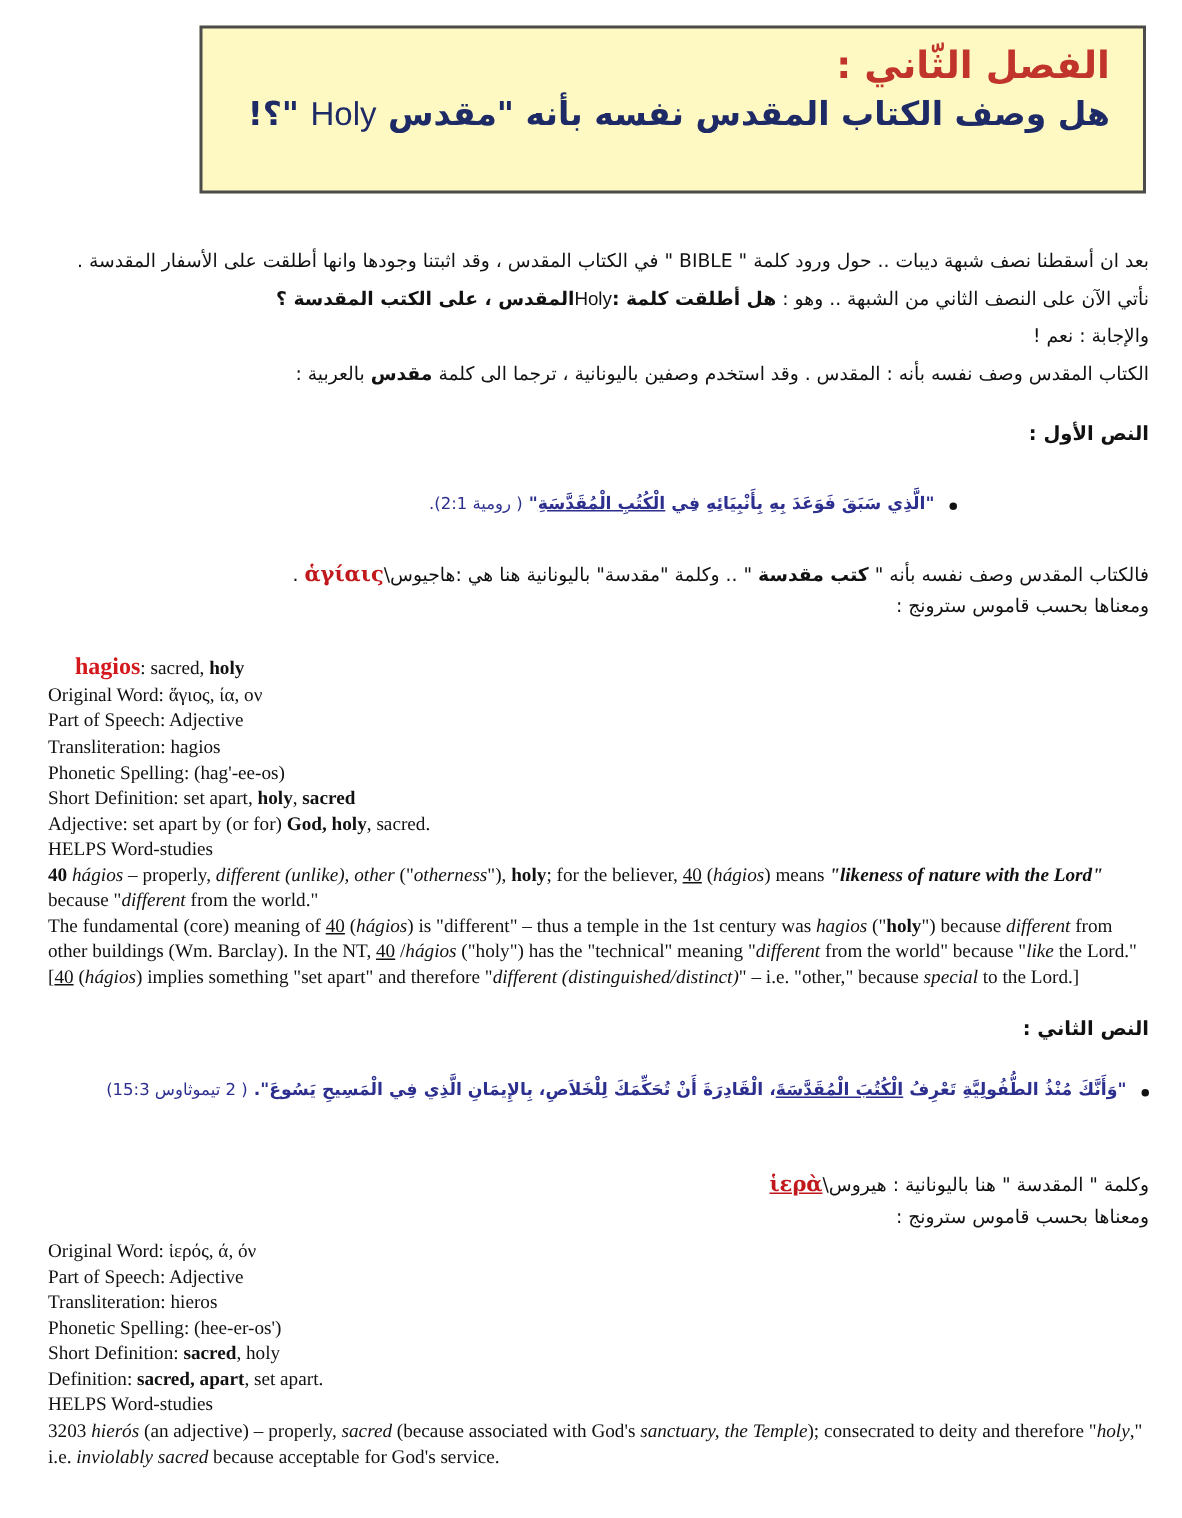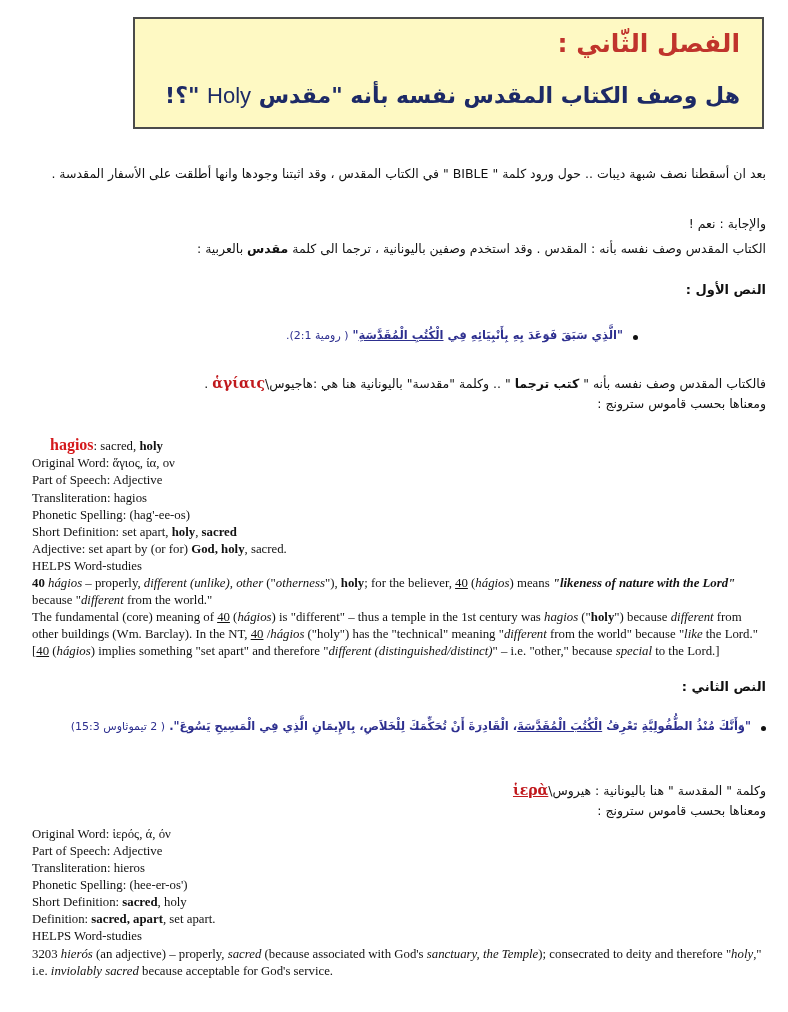--- a/index.html
+++ b/index.html
@@ -45,21 +45,21 @@
     line-height: 1.35;
     letter-spacing: -0.5px;
     white-space: nowrap;
   }
   .header-line2 {
     color: #1d2a66;
     font-family: "DejaVu Sans", sans-serif;
     font-size: 22px;
     font-weight: 700;
     line-height: 1.4;
-    margin-top: 20px;
+    margin-top: 0;
     white-space: nowrap;
     direction: rtl;
   }
   .header-line2 .latin {
     font-family: "Liberation Sans", sans-serif;
     font-weight: 400;
     font-size: 22px;
   }
 
   
@@ -157,40 +157,43 @@
 
   <div class="header-box">
     <div class="header-line1">الفصل الثّاني :</div>
     <div class="header-line2"><span>هل وصف الكتاب المقدس نفسه بأنه "مقدس </span><span class="latin">Holy</span><span> "؟!</span></div>
   </div>
 
   <div class="ar-block ar-right" style="top:163px; left:22px;">
     <span>بعد ان أسقطنا نصف شبهة ديبات .. حول ورود كلمة " BIBLE " في الكتاب المقدس ، وقد اثبتنا وجودها وانها أطلقت على الأسفار المقدسة .</span>
   </div>
 
+  <div class="ar-block" style="top:188px; right:22px; left:22px; text-align:right;">
+    <span>نأتي الآن على النصف الثاني من الشبهة .. وهو : </span><span class="bold">هل أطلقت كلمة :</span><span class="latin-inline">Holy</span><span class="bold">المقدس ، على الكتب المقدسة ؟</span>
+  </div>
 
   <div class="ar-block" style="top:213px; right:22px; left:22px; text-align:right;">
     <span>والإجابة : نعم !</span>
   </div>
 
   <div class="ar-block" style="top:238px; right:22px; left:22px; text-align:right;">
     <span>الكتاب المقدس وصف نفسه بأنه : المقدس . وقد استخدم وصفين باليونانية ، ترجما الى كلمة </span><span class="bold">مقدس</span><span> بالعربية :</span>
   </div>
 
   <div class="ar-block section-head" style="top:279px; right:22px; left:22px; text-align:right;">
     <span>النص الأول :</span>
   </div>
 
   <div class="verse-row" style="top:326px; right:150px;">
     <div class="bullet-dot"></div>
     <div class="verse-text"><span>"</span><span>الَّذِي سَبَقَ فَوَعَدَ بِهِ بِأَنْبِيَائِهِ فِي </span><span class="u">الْكُتُبِ الْمُقَدَّسَةِ</span><span>"</span> <span class="verse-ref">( رومية 2:1).</span></div>
   </div>
 
   <div class="ar-block" style="top:371px; right:22px; left:22px; text-align:right;">
-    <span>فالكتاب المقدس وصف نفسه بأنه " </span><span class="bold">كتب ترجما</span><span> " .. وكلمة "مقدسة" باليونانية هنا هي :هاجيوس\</span><span class="greek-red">ἁγίαις</span><span> .</span>
+    <span>فالكتاب المقدس وصف نفسه بأنه " </span><span class="bold">كتب مقدسة</span><span> " .. وكلمة "مقدسة" باليونانية هنا هي :هاجيوس\</span><span class="greek-red">ἁγίαις</span><span> .</span>
   </div>
 
   <div class="ar-block" style="top:393px; right:22px; left:22px; text-align:right;">
     <span>ومعناها بحسب قاموس سترونج :</span>
   </div>
 
   <div class="strongs" style="top:434px;">
     <div class="row lead"><span class="headword">hagios</span><span>: sacred, </span><b>holy</b></div>
     <div class="row"><span>Original Word: </span><span>ἅγιος, ία, ον</span></div>
     <div class="row">Part of Speech: Adjective</div>

